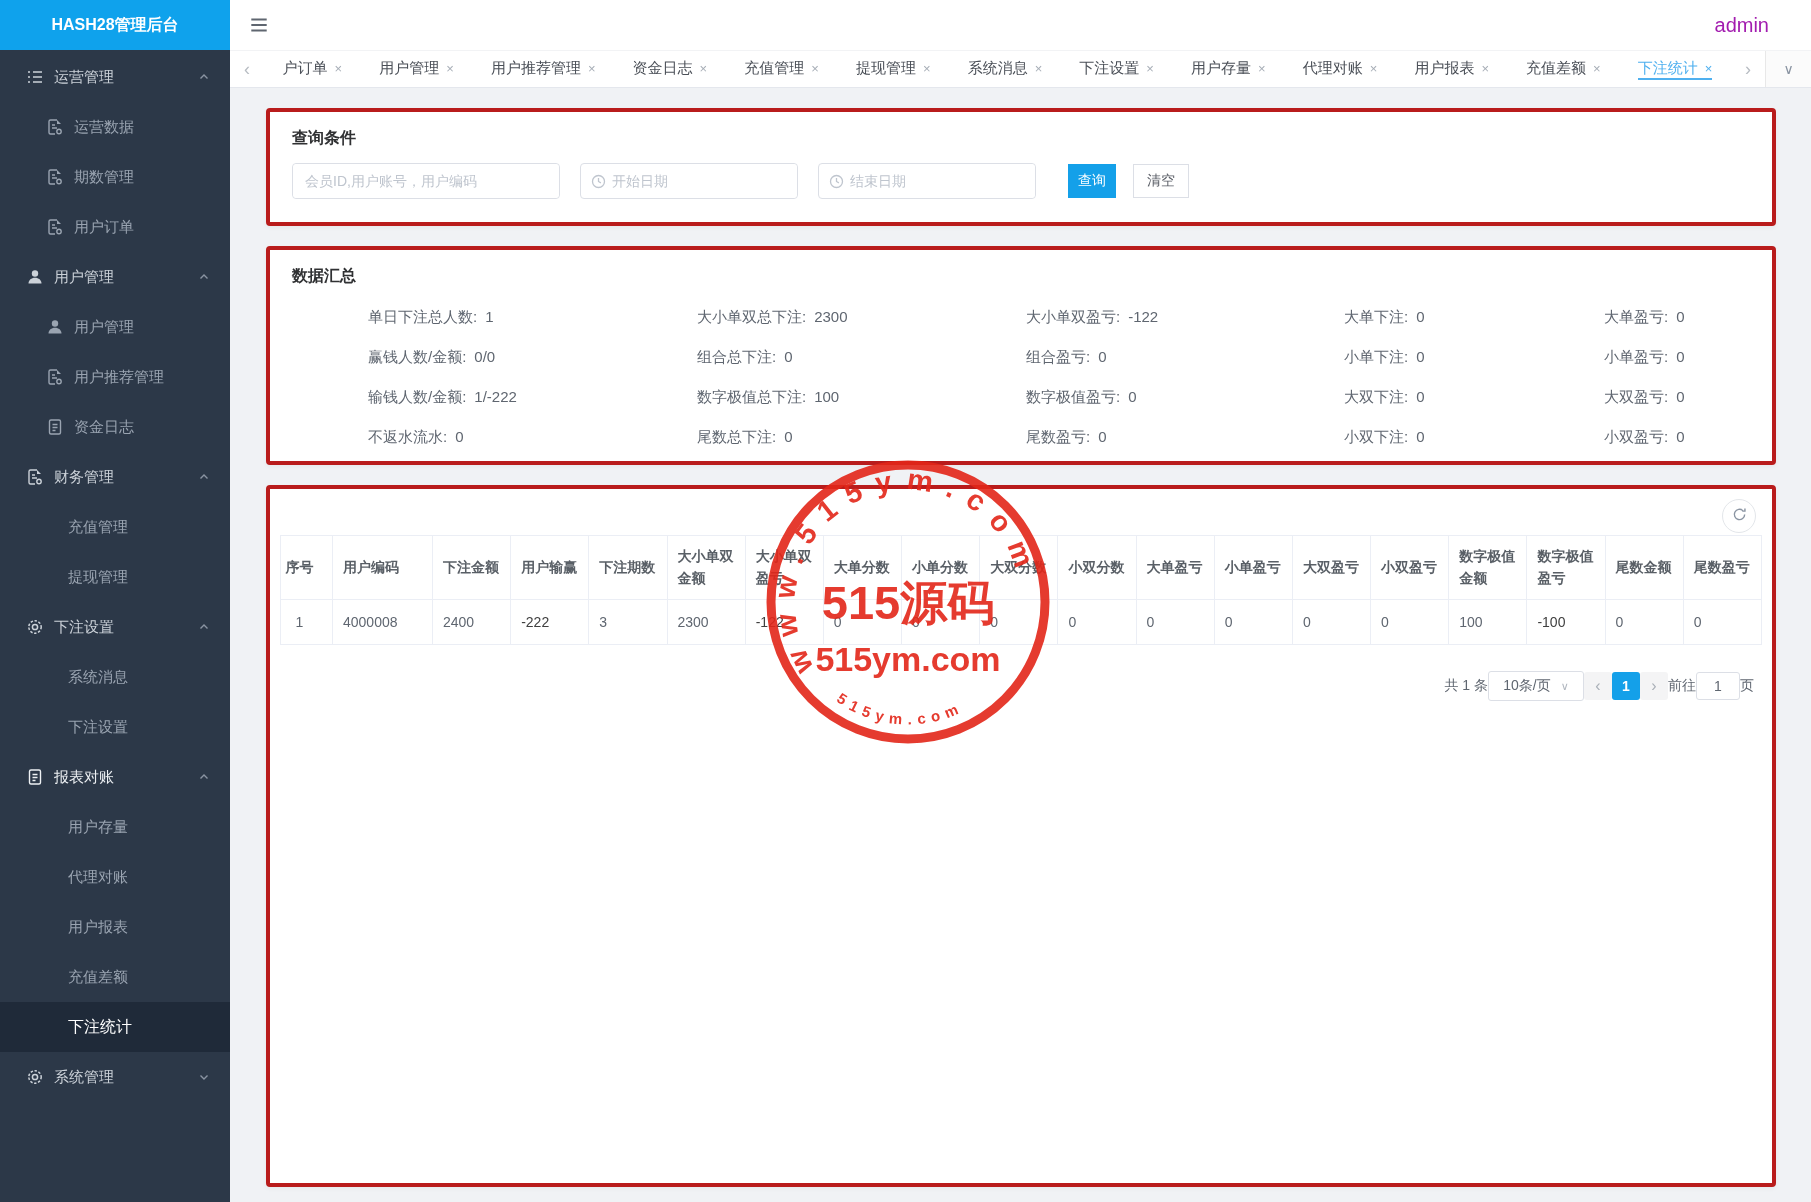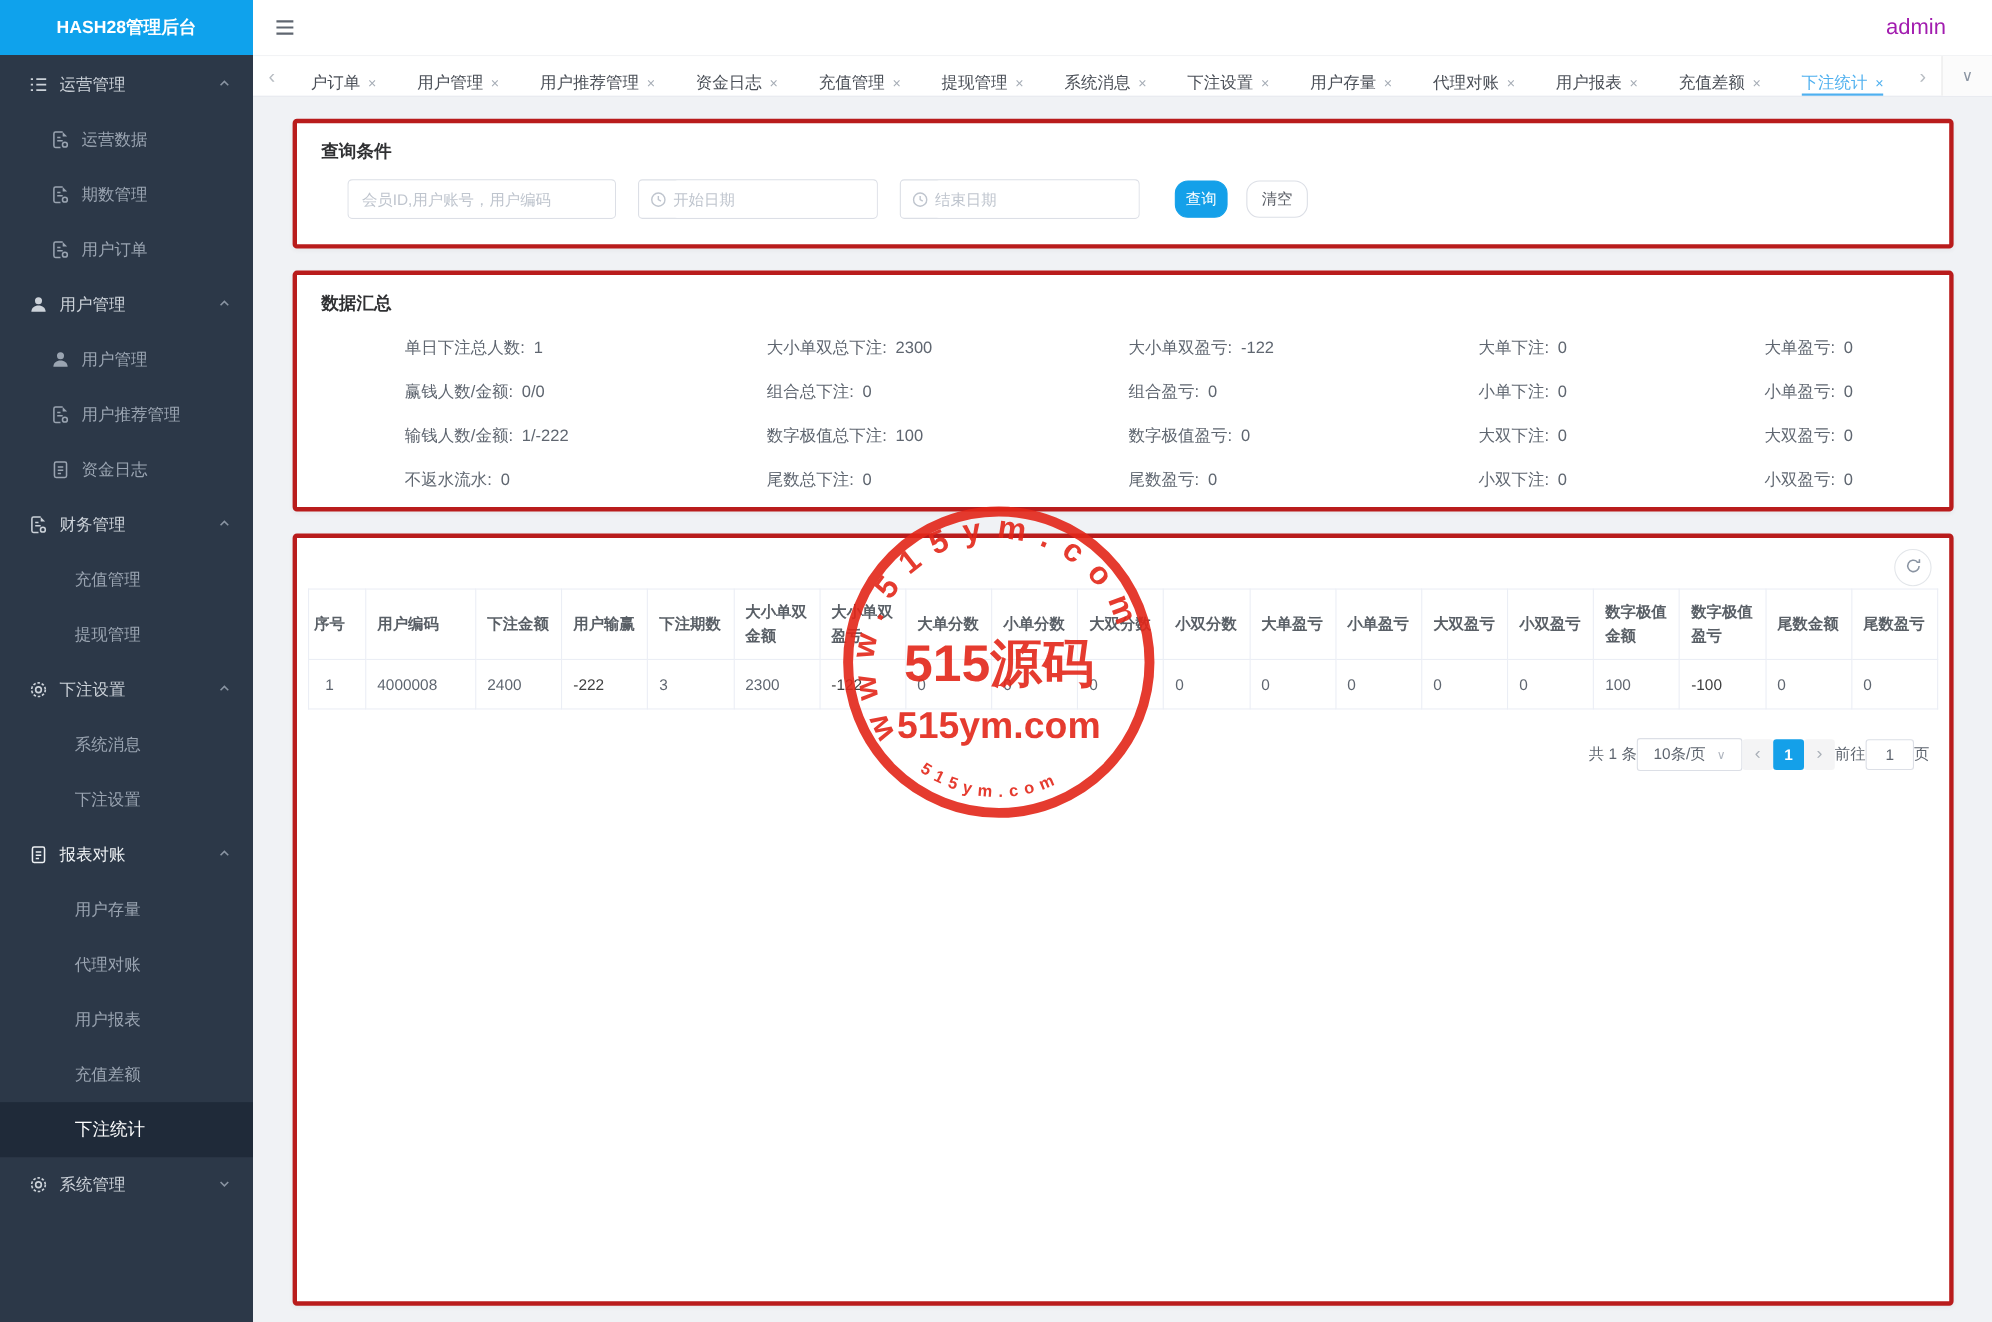--- a/index.html
+++ b/index.html
@@ -26,43 +26,43 @@
 
   
   .main { position:absolute; left:230px; top:0; width:1581px; height:1202px; }
   .topbar { height:50px; background:#fff; display:flex; align-items:center; }
   .hamburger { margin-left:18px; width:22px; height:22px; color:#5f6670; cursor:pointer; }
   .hamburger svg { width:22px; height:22px; }
   .admin { margin-left:auto; margin-right:42px; color:#a21caf; font-size:20px; cursor:pointer; }
 
   .tabbar { height:38px; background:#fff; border-top:1px solid #f2f3f5; border-bottom:1px solid #e4e7ed; display:flex; align-items:stretch; }
   .tab-arrow { width:34px; display:flex; align-items:center; justify-content:center; color:#b7bcc2; font-size:18px; cursor:pointer; }
-  .tabs { flex:1; display:flex; justify-content:space-around; align-items:flex-end; }
+  .tabs { flex:1; display:flex; justify-content:space-around; align-items:center; }
   .tab { display:flex; align-items:center; gap:7px; color:#4a4f57; font-size:15px; cursor:pointer; border-bottom:2px solid transparent; }
   .tab .x { color:#a6adb6; font-size:13px; }
   .tab.active { color:#4fb0ef; border-bottom-color:#4fb0ef; }
   .tab.active .x { color:#4fb0ef; }
   .tab-dropdown { width:46px; border-left:1px solid #e8e8e8; background:#fbfbfb; display:flex; align-items:center; justify-content:center; color:#8a94a2; cursor:pointer; }
 
   .content { padding:20px 35px 0 36px; }
   .card { background:#fff; border:4px solid #b91c1c; border-radius:4px; box-shadow:0 2px 4px rgba(0,0,0,0.04); }
   .card-title { font-size:16px; font-weight:bold; color:#303133; }
 
   
   .card-query { height:118px; padding:16px 22px; }
   .query-row { margin-top:14px; display:flex; align-items:center; }
   .inp { height:36px; border:1px solid #dcdfe6; border-radius:4px; background:#fff; display:flex; align-items:center; color:#bfc5ce; font-size:14px; }
   .inp input { border:none; outline:none; width:100%; height:100%; padding:0 12px; font-size:14px; font-family:inherit; border-radius:4px; }
   .inp input::placeholder { color:#bfc5ce; }
-  .inp.w1 { width:244px;margin-left:24px; }
+  .inp.w1 { width:268px; }
   .inp.date { width:218px; margin-left:20px; padding-left:10px; }
   .inp.date .cicon { width:15px; height:15px; color:#bfc5ce; margin-right:6px; flex:0 0 15px; }
   .inp.date .cicon svg { width:100%; height:100%; }
   .inp.date input { padding-left:0; }
-  .btn { height:34px; border-radius:12px; font-size:14px; cursor:pointer; font-family:inherit; }
+  .btn { height:34px; border-radius:0; font-size:14px; cursor:pointer; font-family:inherit; }
   .btn-search { margin-left:32px; width:48px; background:#14a0e9; color:#fff; border:1px solid #14a0e9; }
   .btn-clear { margin-left:17px; width:56px; background:#fff; color:#5a5e66; border:1px solid #dcdfe6; }
 
   
   .card-summary { margin-top:20px; height:219px; padding:16px 22px; }
   .sum-grid { margin-top:10px; padding-left:76px; display:grid; grid-template-columns:329px 329px 318px 260px 1fr; }
   .sum-item { height:40px; line-height:40px; font-size:15px; color:#5f6670; white-space:nowrap; }
   .sum-item .v { margin-left:8px; }
 
   

